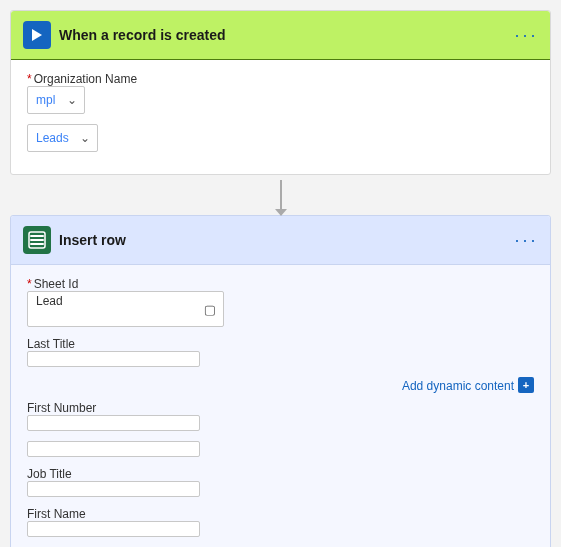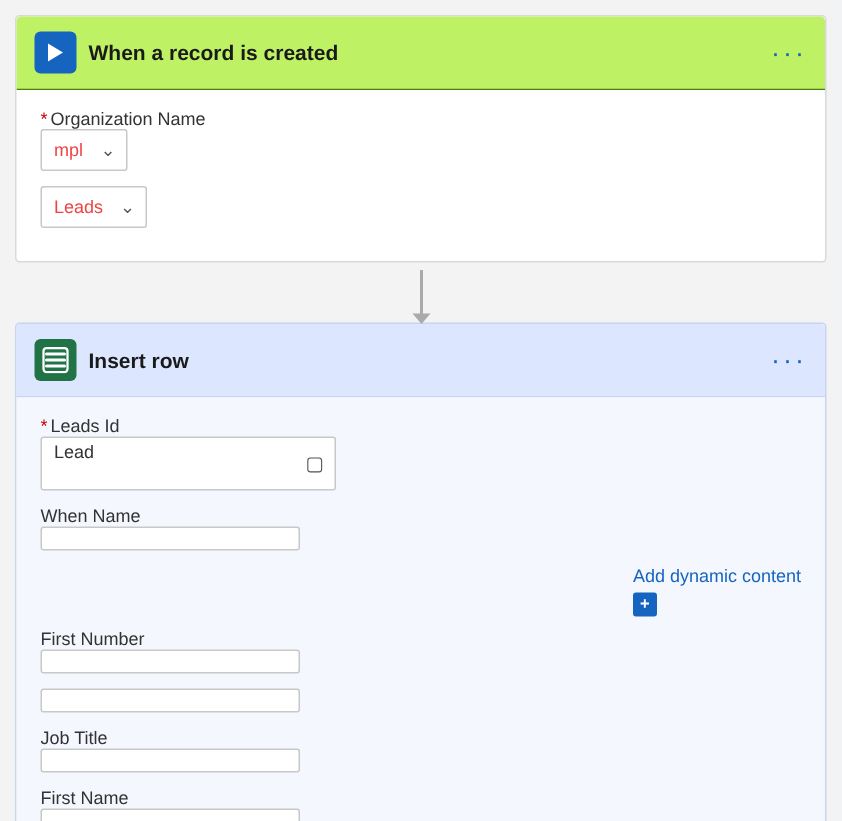--- a/index.html
+++ b/index.html
@@ -114,21 +114,21 @@
       position: relative;
     }
 
     .select-control {
       width: 100%;
       height: 28px;
       border: 1px solid #c8c8c8;
       border-radius: 2px;
       padding: 0 28px 0 8px;
       font-size: 12px;
-      color: #ef4444;
+      color: #3b82f6;
       background: #fff;
       appearance: none;
       cursor: pointer;
     }
 
     .select-arrow {
       position: absolute;
       right: 8px;
       top: 50%;
       transform: translateY(-50%);
@@ -204,23 +204,22 @@
       align-items: center;
       margin-bottom: 8px;
       padding-right: 0;
     }
 
     .add-dynamic-btn {
       color: #1565c0;
       font-size: 12px;
       cursor: pointer;
       display: flex;
-      align-items: flex-start;
+      align-items: flex-end;
       gap: 4px;
-      flex-direction: column;
     }
 
     .add-dynamic-badge {
       display: inline-flex;
       align-items: center;
       justify-content: center;
       width: 16px;
       height: 16px;
       background: #1565c0;
       color: white;
@@ -290,30 +289,30 @@
         </svg>
       </div>
       <span class="card-title">Insert row</span>
     </div>
     <span class="more-btn">···</span>
   </div>
   <div class="card-body">
 
     <div class="form-row">
       <div class="form-label">
-        <span class="required-star">*</span><span>Leads Id</span>
+        <span class="required-star">*</span><span>Sheet Id</span>
       </div>
       <div class="sheet-id-wrapper">
         <input class="sheet-id-input" type="text" value="Lead" readonly="" style="">
         <span class="folder-icon">▢</span>
       </div>
     </div>
 
     <div class="form-row">
-      <div class="form-label">When Name</div>
+      <div class="form-label">Last Title</div>
       <input class="form-control" type="text" value="" style="">
     </div>
 
     <div class="dynamic-content-row">
       <span class="add-dynamic-btn">
         <span>Add dynamic content</span>
         <span class="add-dynamic-badge">+</span>
       </span>
     </div>
 

